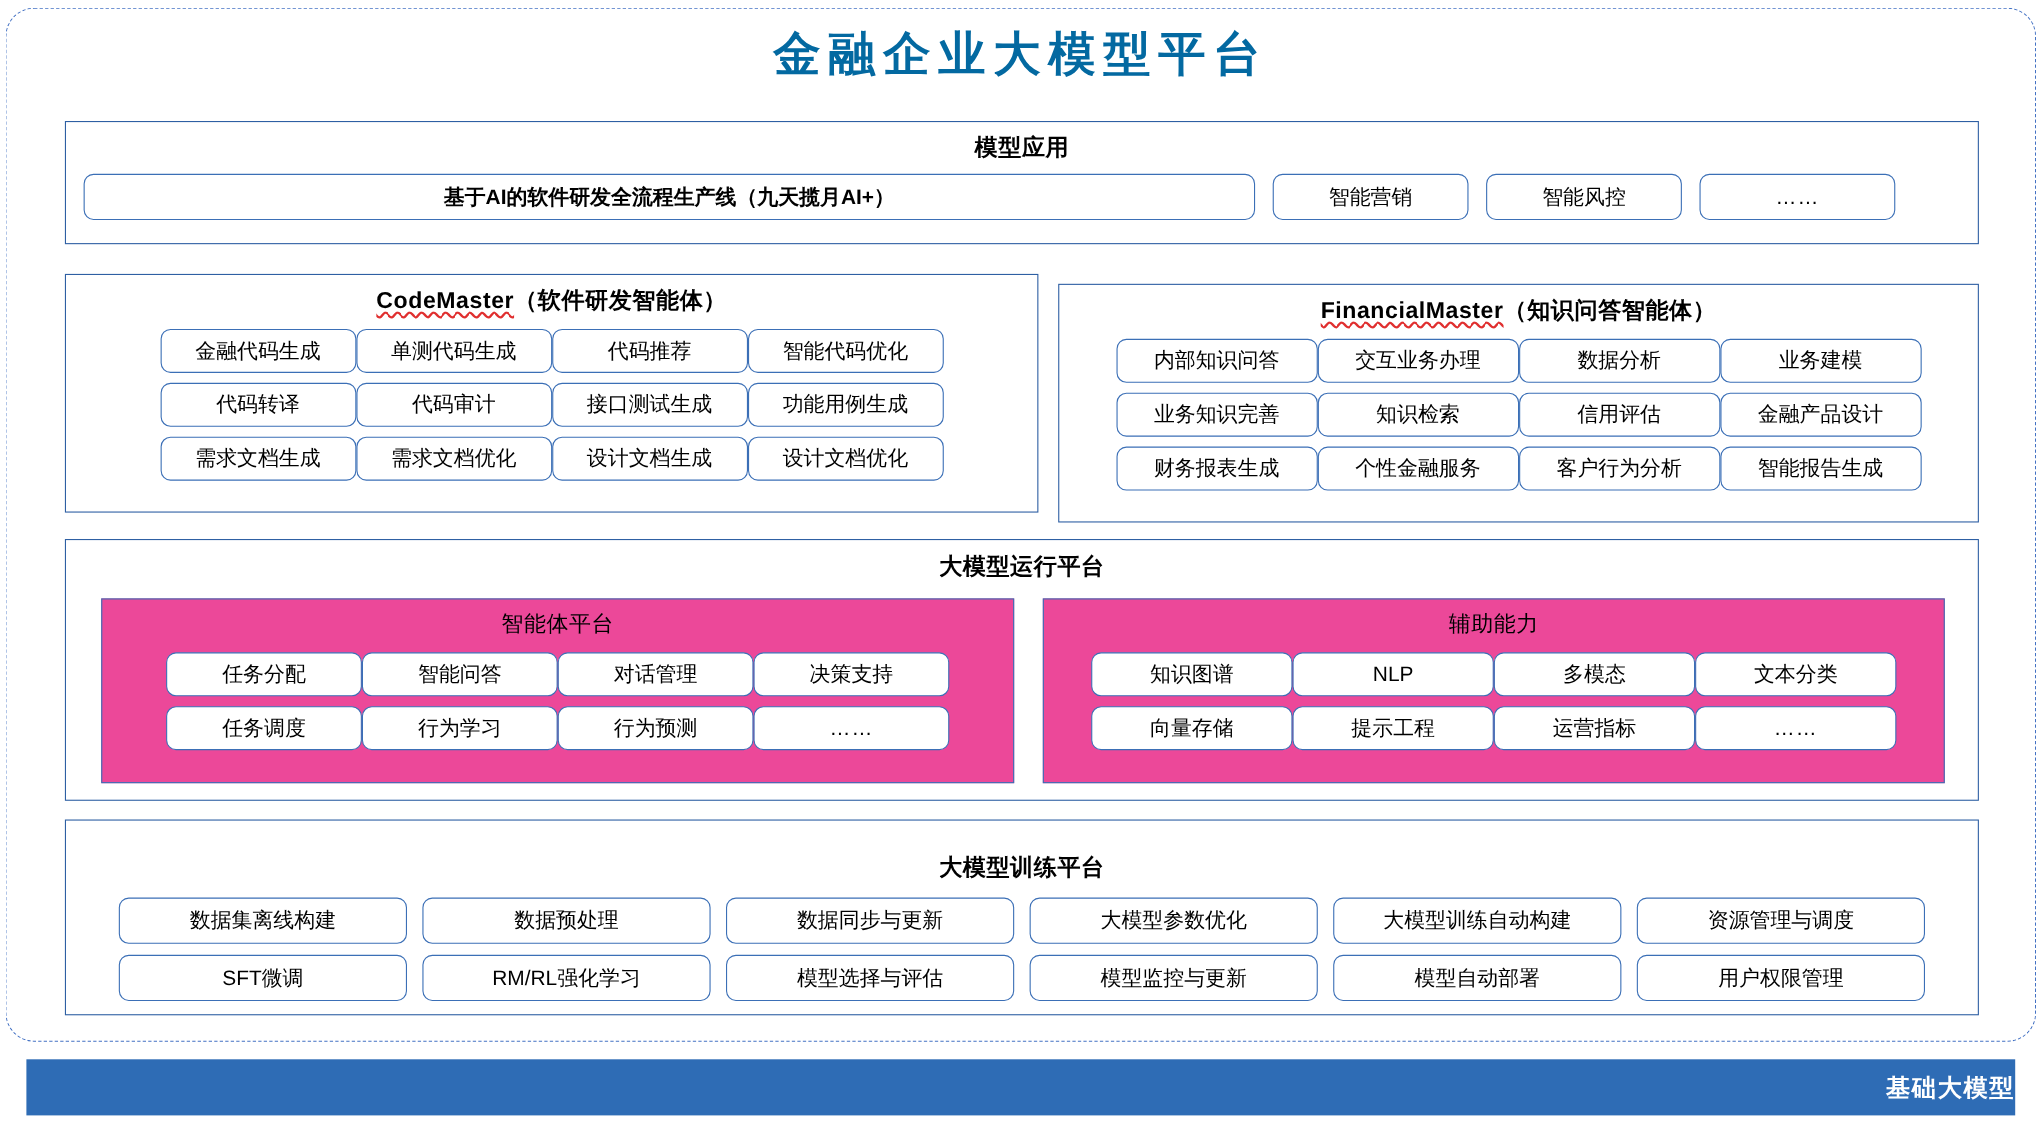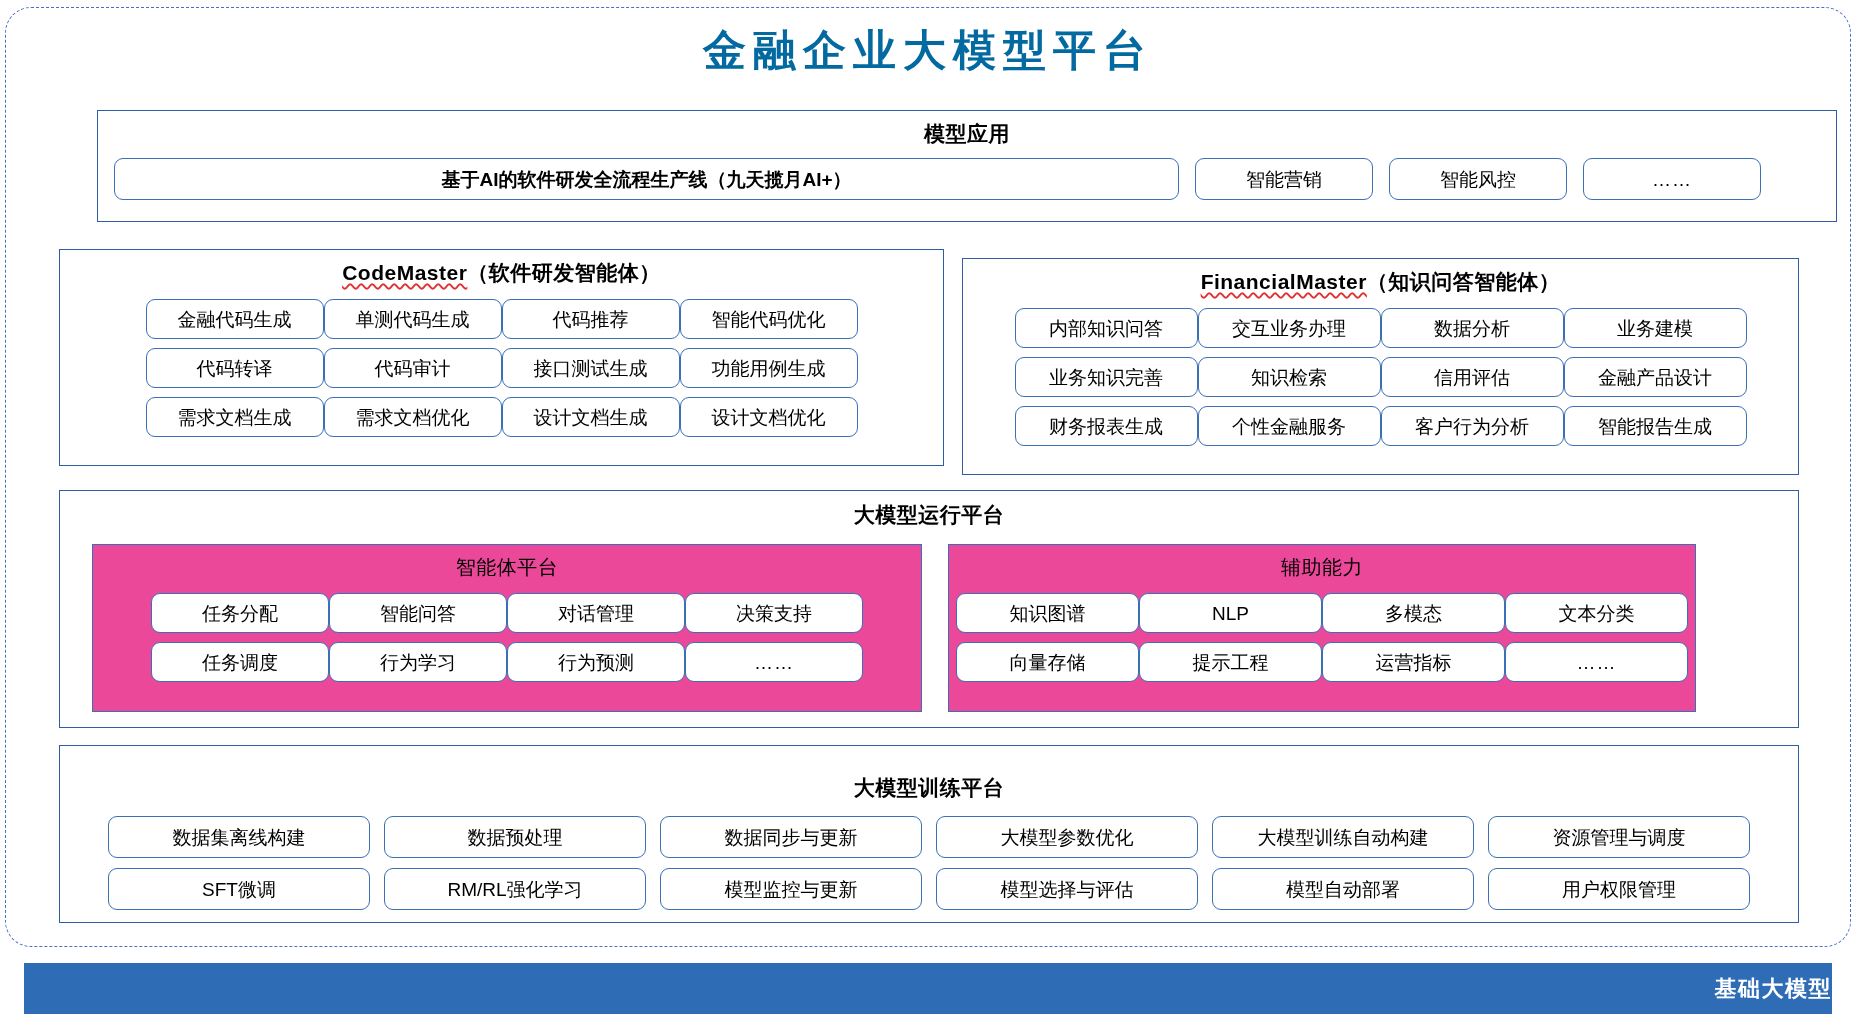--- a/index.html
+++ b/index.html
@@ -91,21 +91,21 @@
 
   .chip.dots { letter-spacing: 1px; }
 
   .grid {
     display: grid;
     gap: 9px 0;
   }
 
   
   #panel-app {
-    left: 59px; top: 110px; width: 1740px; height: 112px; margin-left: 38px;
+    left: 59px; top: 110px; width: 1740px; height: 112px;
   }
   #panel-app .panel-title { margin-top: 9px; }
   #app-row {
     display: flex;
     gap: 16px;
     margin: 10px 16px 0 16px;
     align-items: center;
   }
   #app-row .chip.wide {
     flex: 0 0 1065px;
@@ -135,21 +135,21 @@
   
   #panel-runtime { left: 59px; top: 490px; width: 1740px; height: 238px; }
   #panel-runtime > .panel-title { margin-top: 10px; }
 
   .sub-panel {
     position: absolute;
     border: 1.2px solid #3b6fb6;
     background: #ec4899;
   }
   #sub-agent { left: 32px; top: 53px; width: 830px; height: 168px; }
-  #sub-aux   { left: 888px; top: 53px; width: 748px; height: 168px; }
+  #sub-aux   { left: 888px; top: 53px; width: 820px; height: 168px; }
 
   .sub-panel .panel-title { margin-top: 9px; }
 
   #agent-grid, #aux-grid {
     grid-template-columns: repeat(4, 178px);
     justify-content: center;
     margin-top: 12px;
   }
   #aux-grid { grid-template-columns: repeat(4, 183px); }
 
@@ -272,22 +272,22 @@
     <div class="panel-title">大模型训练平台</div>
     <div class="grid" id="train-grid">
       <div class="chip">数据集离线构建</div>
       <div class="chip">数据预处理</div>
       <div class="chip">数据同步与更新</div>
       <div class="chip">大模型参数优化</div>
       <div class="chip">大模型训练自动构建</div>
       <div class="chip">资源管理与调度</div>
       <div class="chip">SFT微调</div>
       <div class="chip">RM/RL强化学习</div>
+      <div class="chip">模型选择与评估</div>
       <div class="chip">模型监控与更新</div>
-      <div class="chip">模型选择与评估</div>
       <div class="chip">模型自动部署</div>
       <div class="chip">用户权限管理</div>
     </div>
   </div>
 
   <div id="base-bar">
     <span>基础大模型</span>
   </div>
 
 </div>

